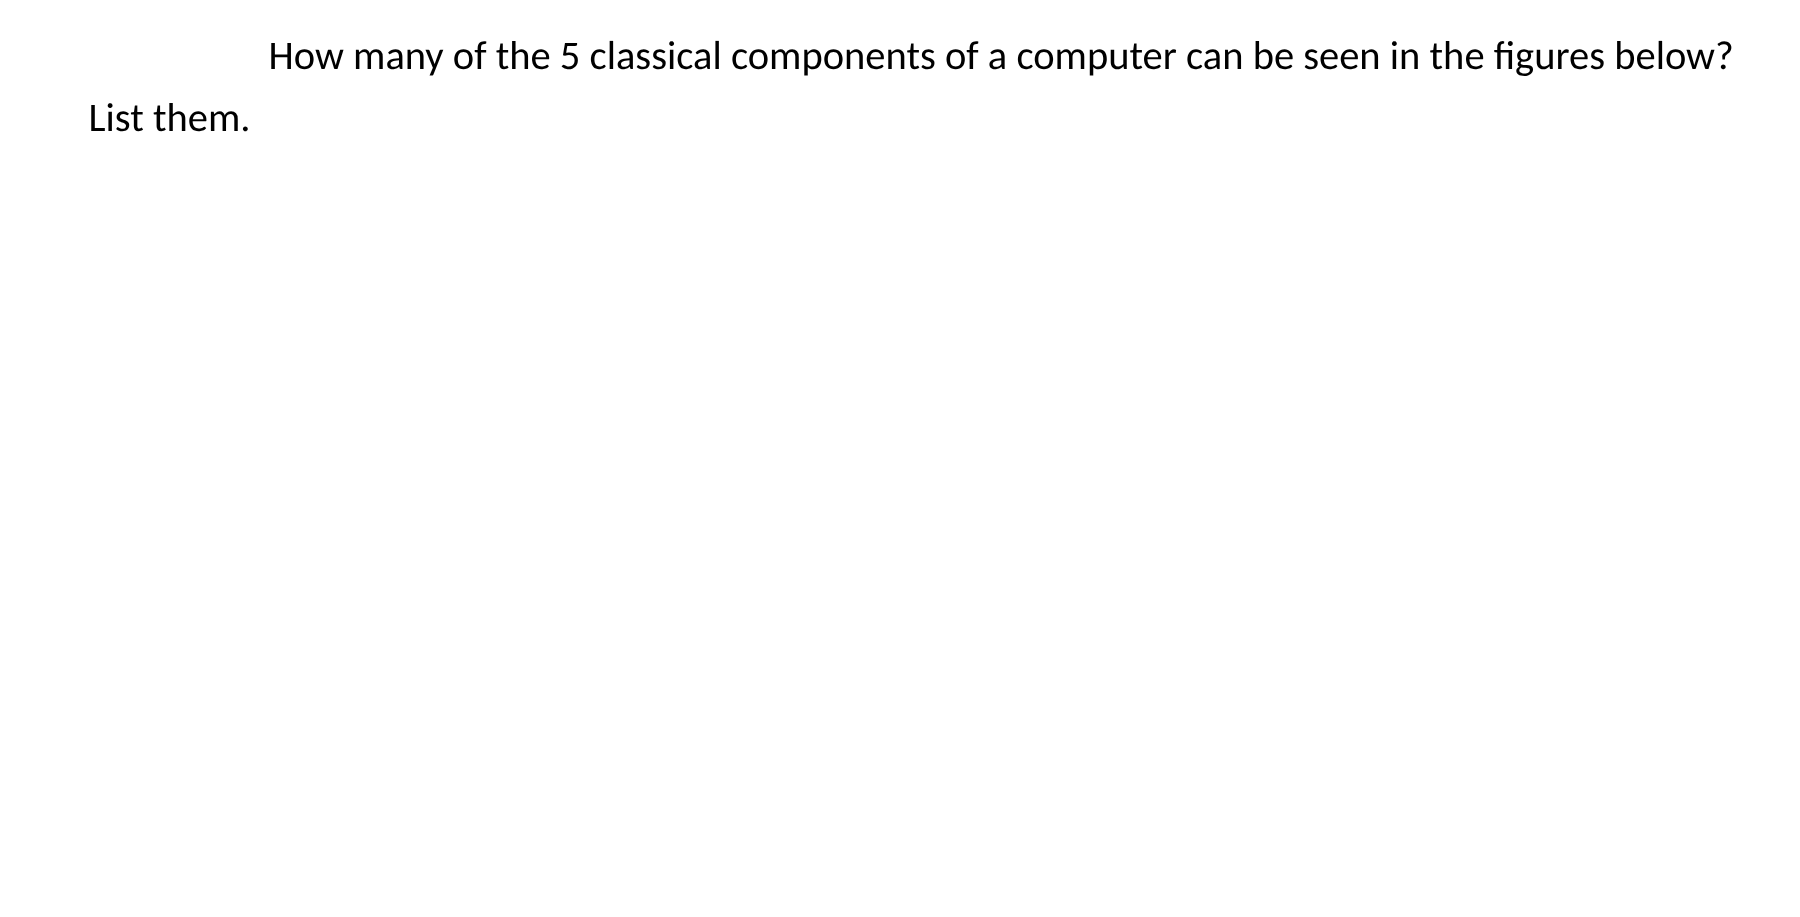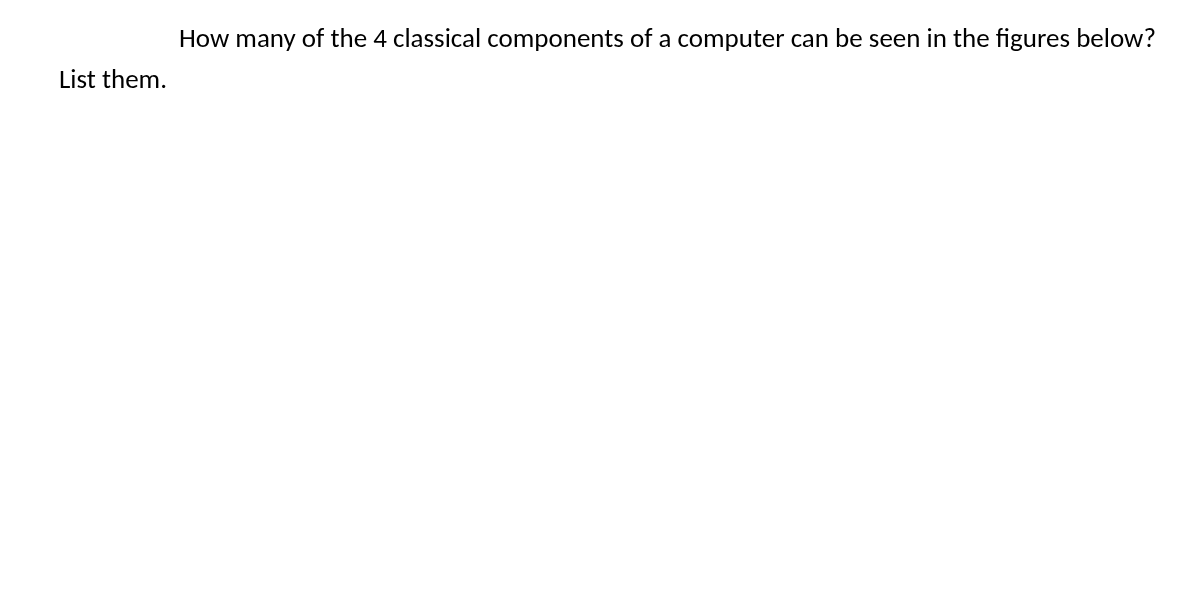--- a/index.html
+++ b/index.html
@@ -22,14 +22,14 @@
       padding-right: 20px;
     }
     .question {
       text-indent: 120px;
     }
   </style>
 </head>
 <body>
 
 <div class="content">
-  <p class="question">How many of the 4 classical components of a computer can be seen in the figures below? List them.</p>
+  <p class="question">How many of the 5 classical components of a computer can be seen in the figures below? List them.</p>
 </div>
 
 </body></html>

